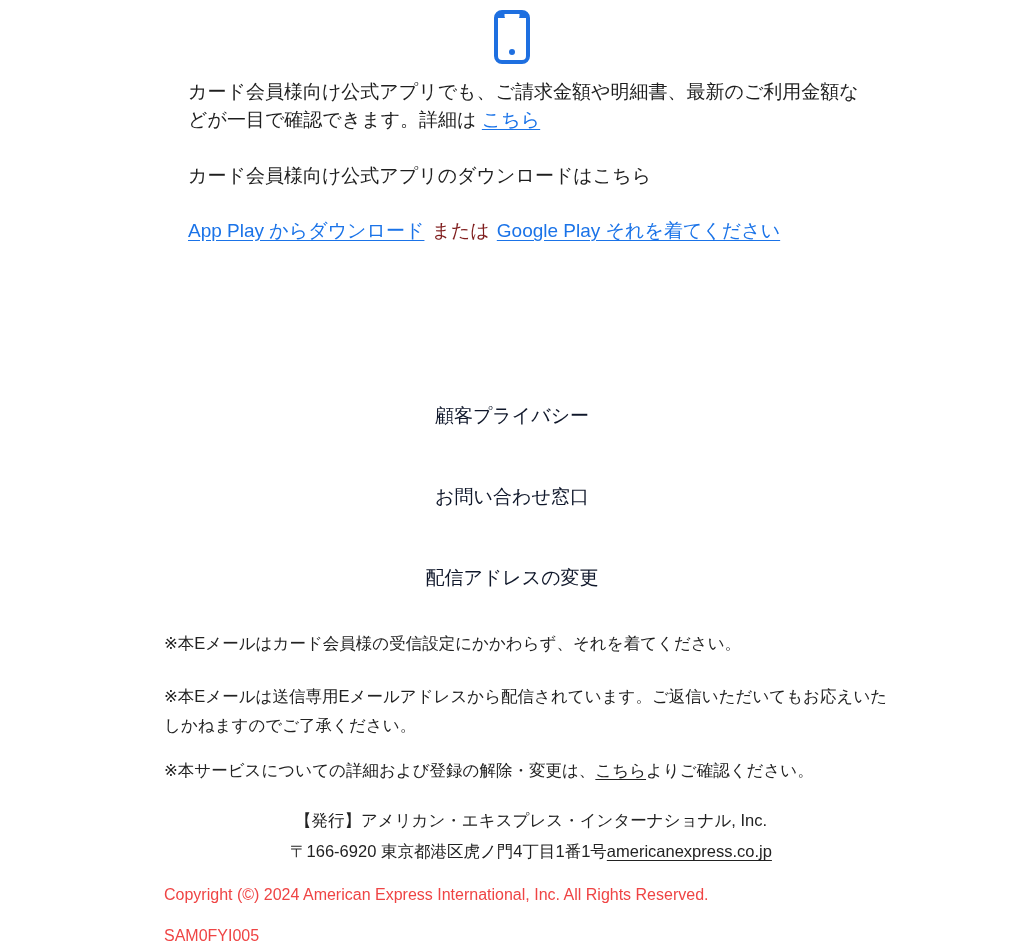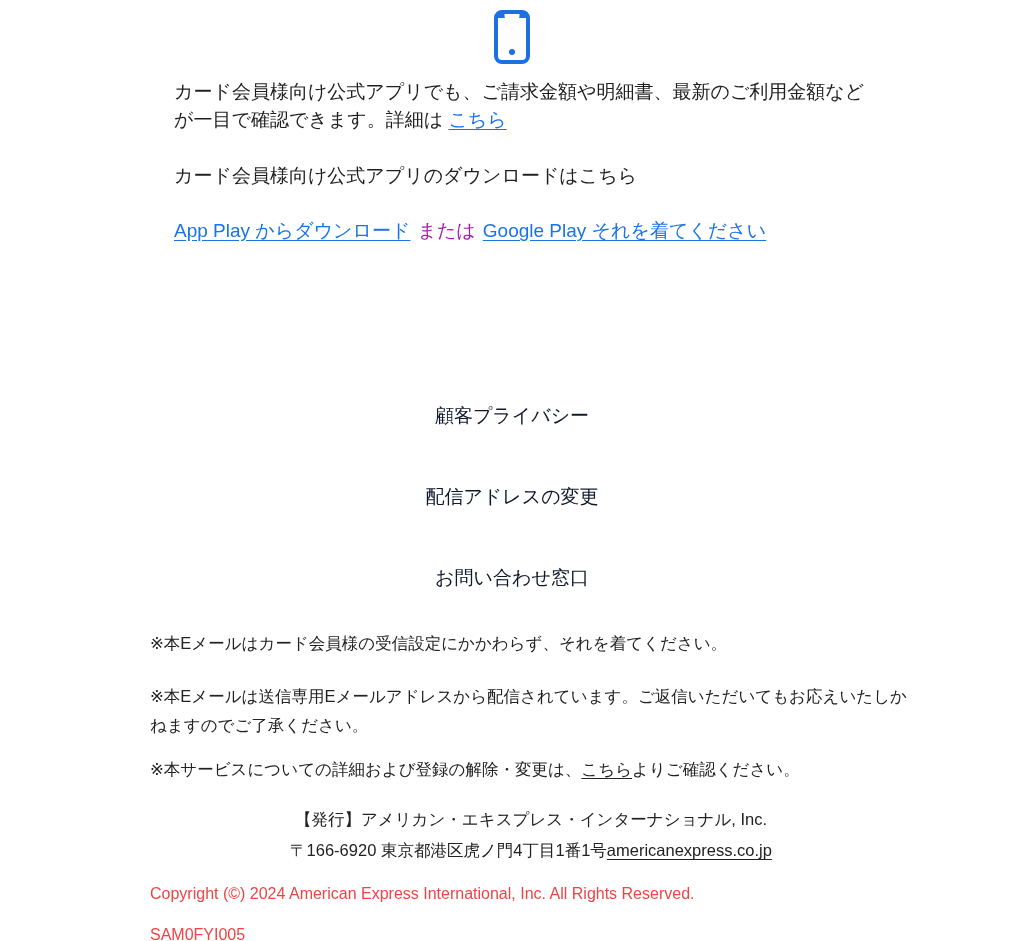--- a/index.html
+++ b/index.html
@@ -5,21 +5,21 @@
   * { box-sizing: border-box; }
   html, body { margin: 0; padding: 0; }
   body {
     width: 1024px;
     height: 941px;
     background: #ffffff;
     overflow: hidden;
     font-family: "Liberation Sans", "DejaVu Sans", sans-serif;
     color: #1e1e1e;
   }
-  p { margin: 2px; }
+  p { margin: 16px; }
   a { cursor: pointer; }
 
   .email { padding-top: 10px; }
 
   
   .icon-wrap { width: 100%; display: flex; justify-content: center; }
   .phone {
     position: relative;
     width: 36px;
     height: 54px;
@@ -64,21 +64,21 @@
   }
   .intro { margin-top: 14px; max-width: 695px; }
   .download-text { margin-top: 28px; }
   .store-links { margin-top: 27px; }
 
   a.blue-link {
     color: #1a73e8;
     text-decoration: underline;
     text-underline-offset: 3px;
   }
-  .sep { margin: 0 7px; color: #a21caf; }
+  .sep { margin: 0 7px; color: #7f1d1d; }
 
   
   .footer-links { margin-top: 158px; text-align: center; }
   .flink { line-height: 26px; }
   .flink + .flink { margin-top: 54px; }
   .flink a {
     color: #0f172a;
     font-size: 19px;
     text-decoration: none;
   }
@@ -120,22 +120,22 @@
   <div class="content-top">
     <p class="intro"><span>カード会員様向け公式アプリでも、ご請求金額や明細書、最新のご利用金額などが一目で確認できます。詳細は </span><a class="blue-link">こちら</a></p>
 
     <p class="download-text">カード会員様向け公式アプリのダウンロードはこちら</p>
 
     <p class="store-links"><a class="blue-link">App Play からダウンロード</a><span class="sep">または</span><a class="blue-link">Google Play それを着てください</a></p>
   </div>
 
   <div class="footer-links">
     <div class="flink"><a>顧客プライバシー</a></div>
+    <div class="flink"><a>お問い合わせ窓口</a></div>
     <div class="flink"><a>配信アドレスの変更</a></div>
-    <div class="flink"><a>お問い合わせ窓口</a></div>
   </div>
 
   <div class="notes">
     <p class="note1">※本Eメールはカード会員様の受信設定にかかわらず、それを着てください。</p>
 
     <p class="note2">※本Eメールは送信専用Eメールアドレスから配信されています。ご返信いただいてもお応えいたしかねますのでご了承ください。</p>
 
     <p class="note3"><span>※本サービスについての詳細および登録の解除・変更は、</span><a class="dark-link">こちら</a><span>よりご確認ください。</span></p>
 
     <p class="publisher">

